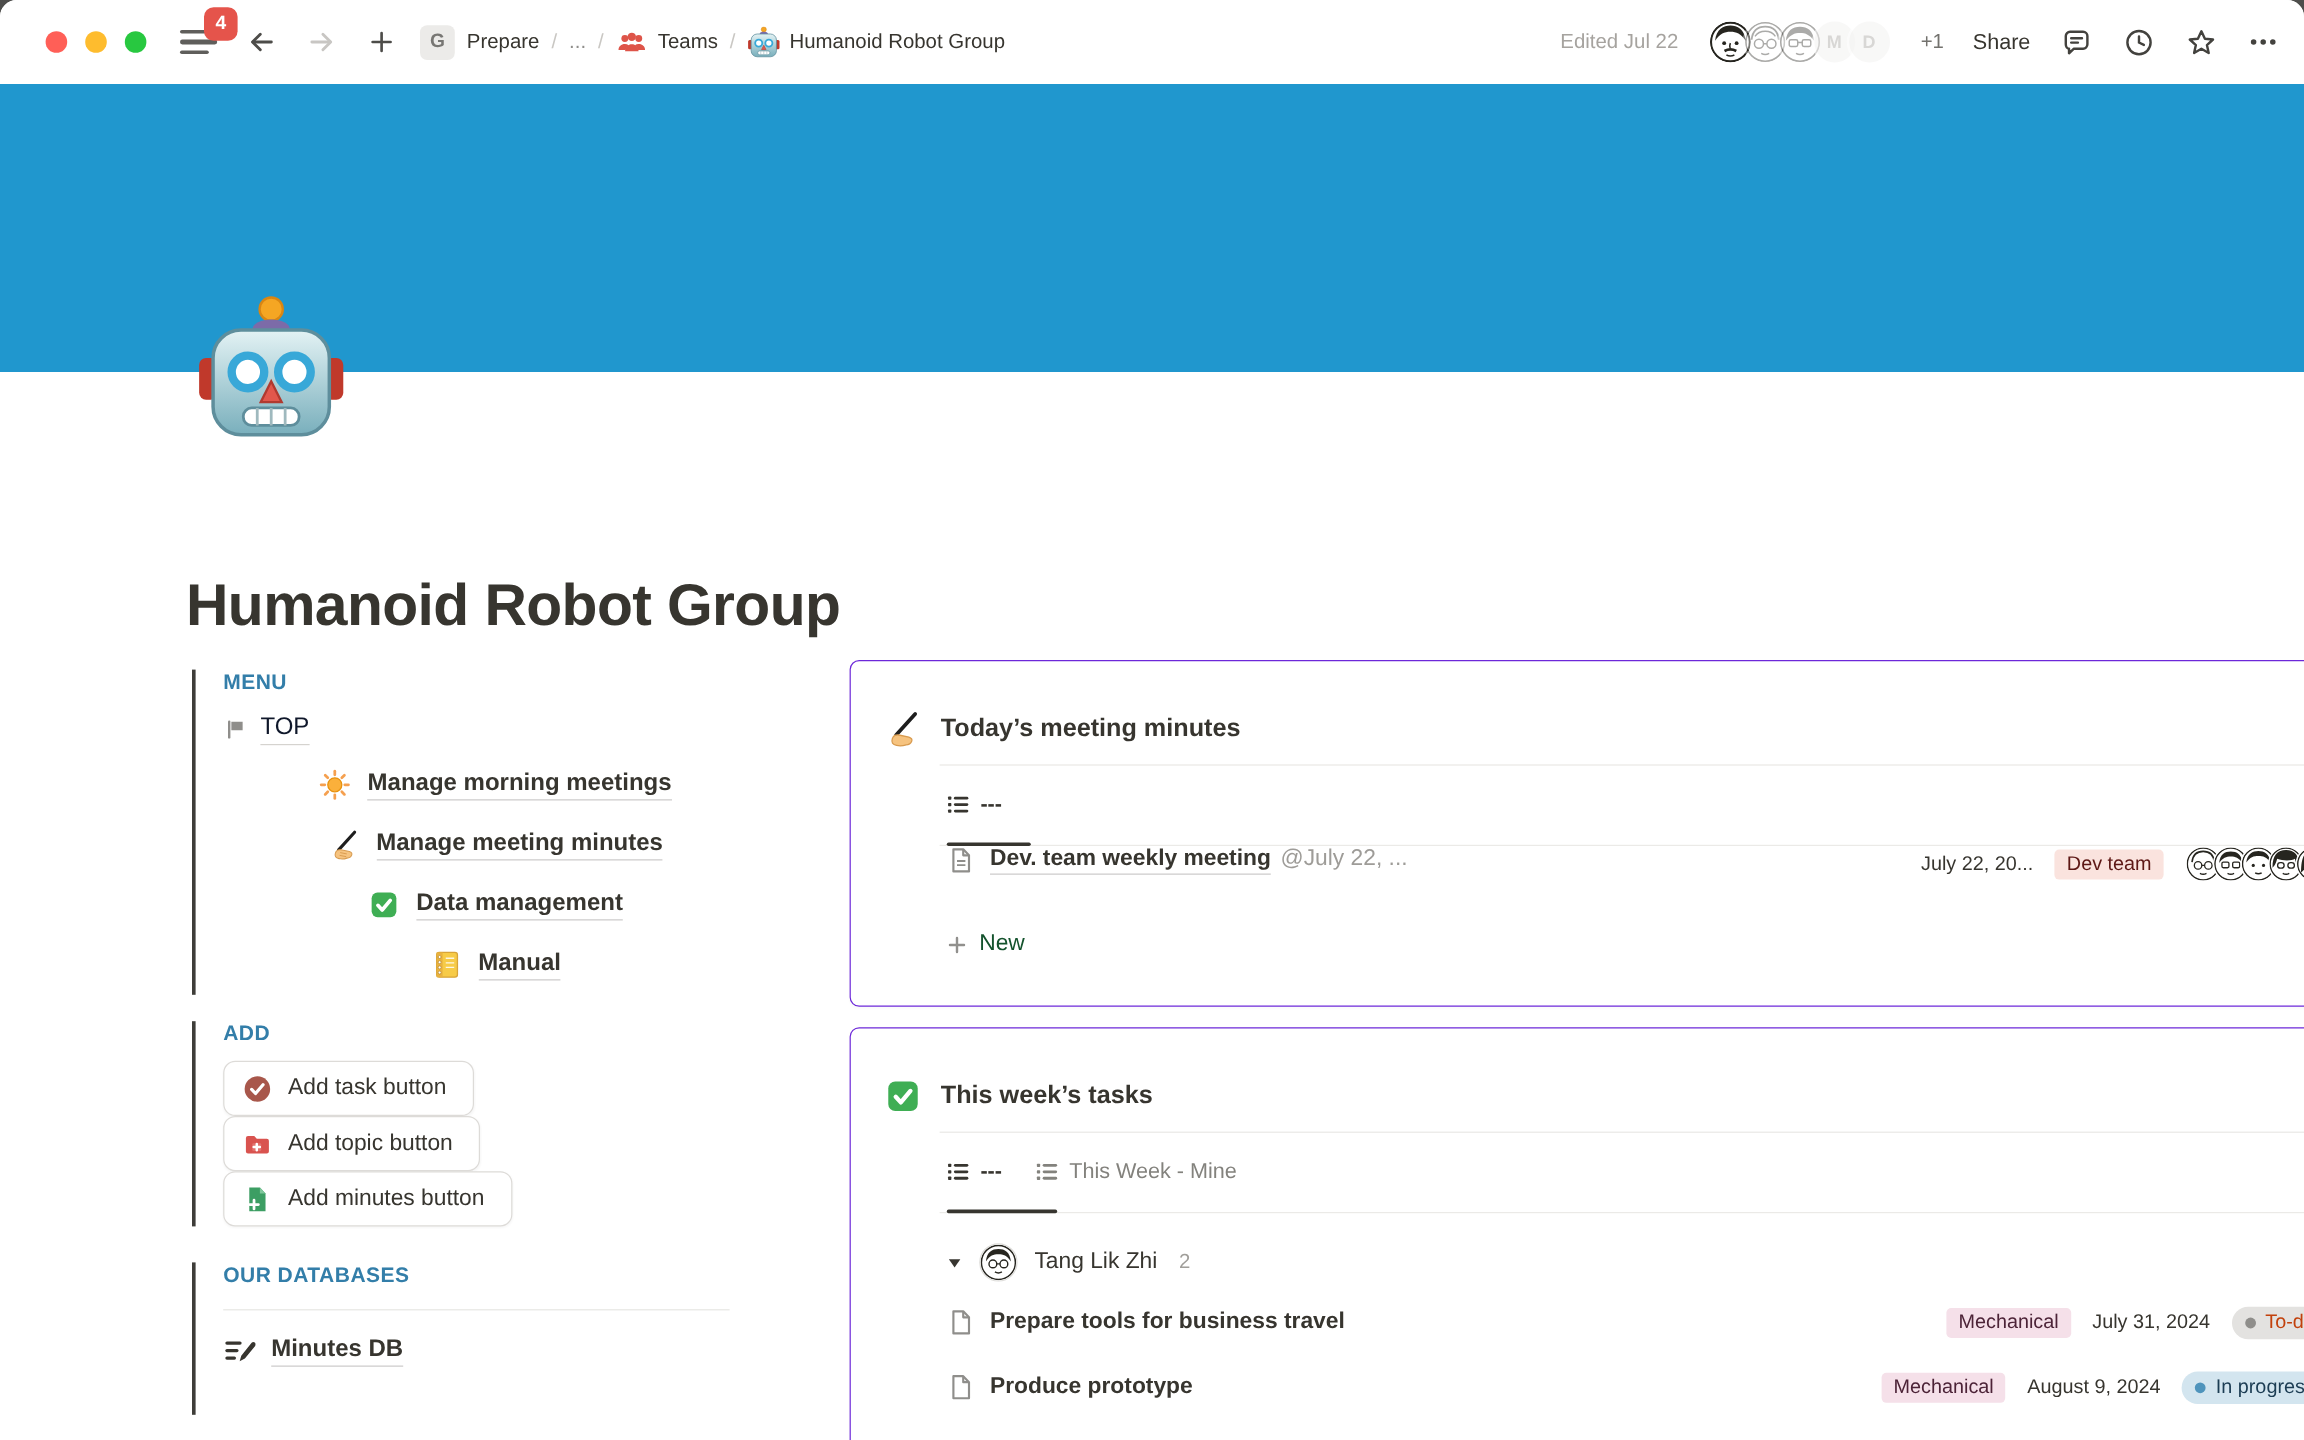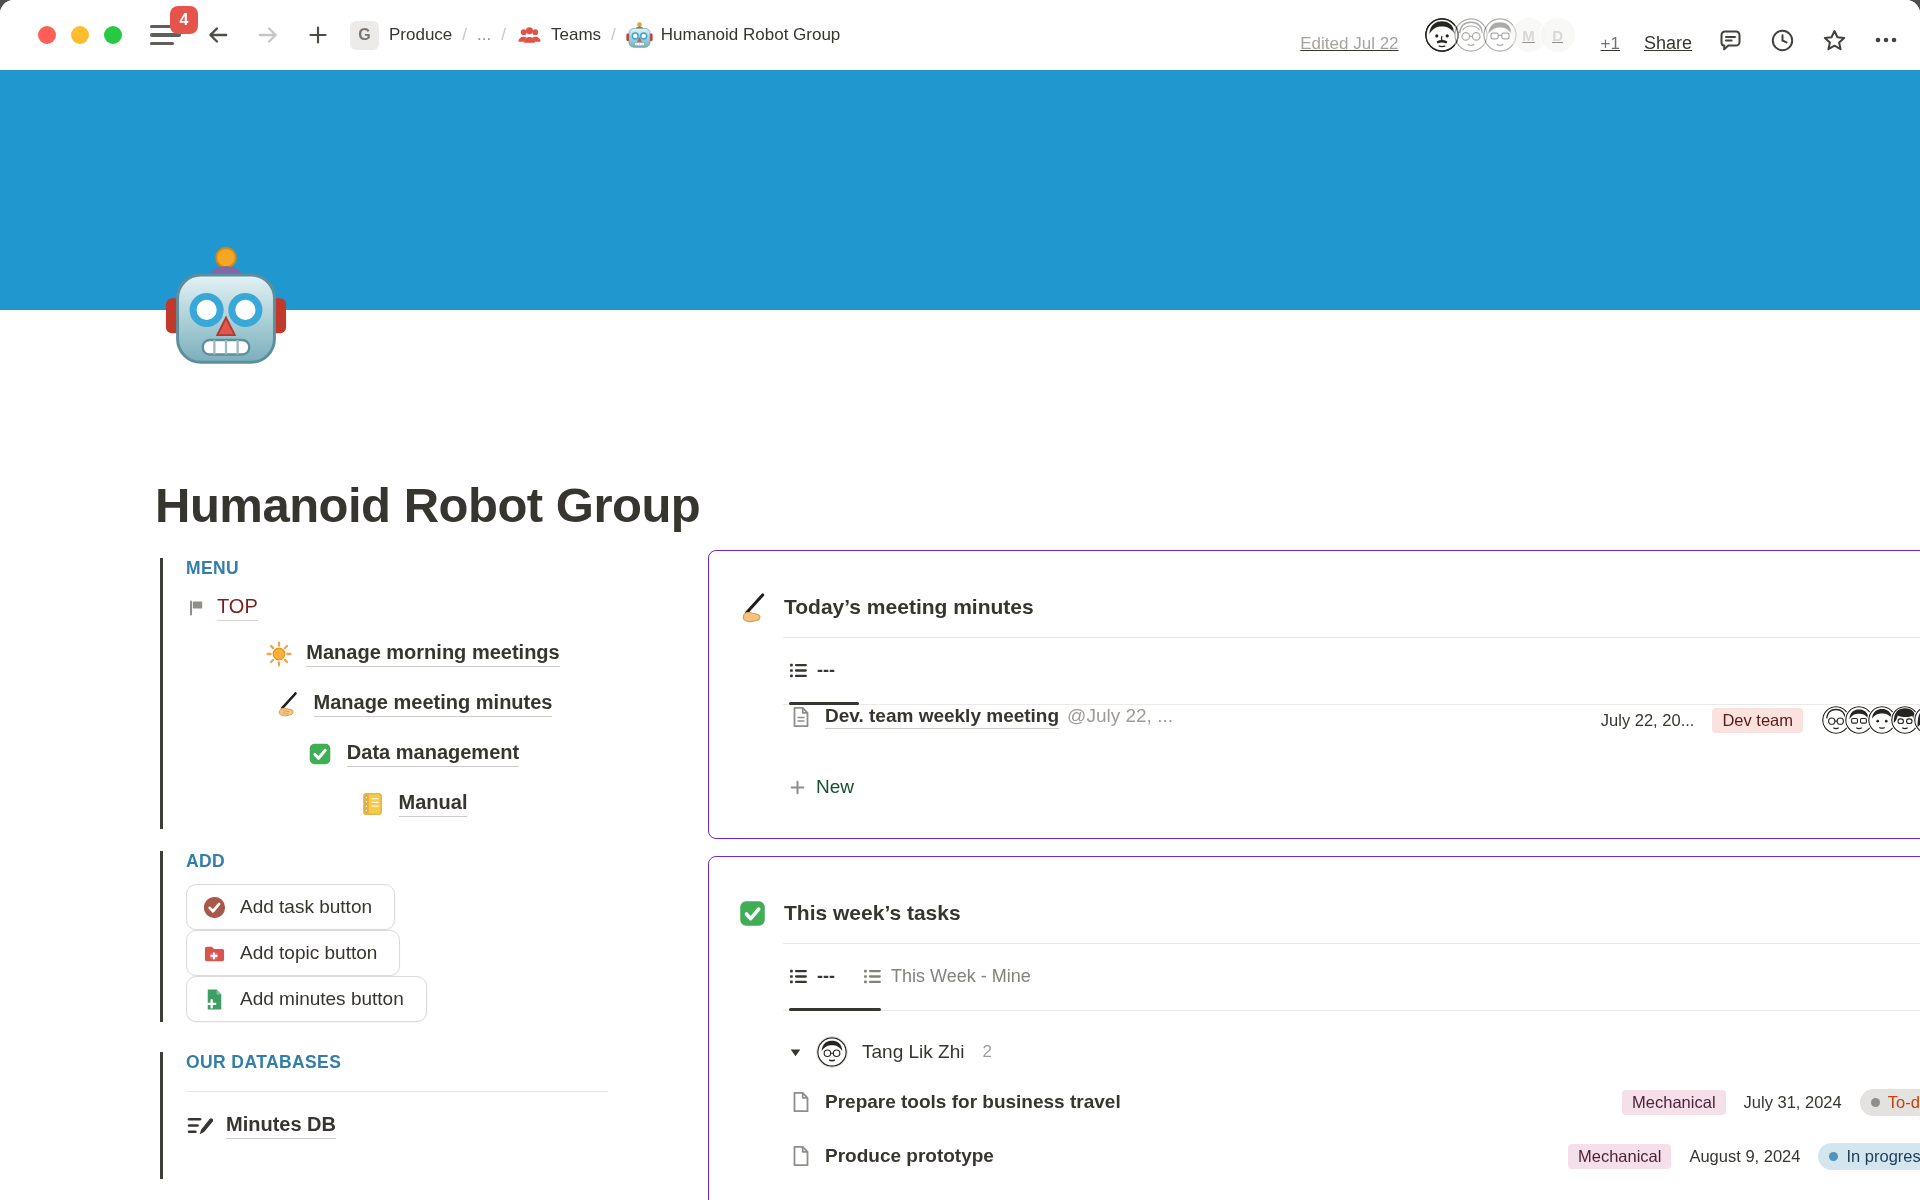--- a/index.html
+++ b/index.html
@@ -27,21 +27,21 @@
          background:var(--c-badge_red);color:#fff;font-size:16px;font-weight:700;
          display:flex;align-items:center;justify-content:center;}
   .navbtn{margin-left:22px;width:28px;height:28px;display:flex;align-items:center;justify-content:center;}
   .crumbs{display:flex;align-items:center;margin-left:18px;font-size:17px;white-space:nowrap;}
   .ws-badge{width:29px;height:29px;border-radius:6px;background:#ECEBE9;color:#787774;
             font-weight:700;font-size:16px;display:flex;align-items:center;justify-content:center;margin-right:10px;}
   .crumb{color:#37352F;cursor:default;}
   .crumb.dim{color:#8F8E8B;}
   .sep{color:#C9C7C3;margin:0 10px;}
   .crumb-item{display:flex;align-items:center;gap:8px;}
-  .tb-right{margin-left:auto;display:flex;align-items:flex-end;gap:24px;text-decoration:underline;}
+  .tb-right{margin-left:auto;display:flex;align-items:center;gap:24px;}
   .edited{color:#A6A39F;font-size:17px;}
   .avatars{display:flex;align-items:center;}
   .av{width:34px;height:34px;border-radius:50%;background:#fff;border:2px solid #fff;
       box-sizing:content-box;margin-left:-9px;overflow:hidden;}
   .av:first-child{margin-left:0;}
   .av.ring{box-shadow:0 0 0 1.6px #2B2A27 inset;}
   .av.faded{opacity:.38;}
   .av.letter{display:flex;align-items:center;justify-content:center;background:#F4F3F2;
              color:#B9B7B3;font-size:15px;font-weight:700;opacity:.55;}
   .plus-more{color:#73726E;font-size:17px;}
@@ -52,21 +52,21 @@
   .cover{position:absolute;top:70px;left:0;width:100%;height:240px;background:var(--c-cover);}
   .page-icon{position:absolute;left:164px;top:246px;width:124px;height:124px;z-index:4;}
   .page-title{position:absolute;left:155px;top:444px;font-size:49px;font-weight:700;
               letter-spacing:-0.5px;color:#37352F;}
 
   
   .leftcol{position:absolute;left:160px;top:556px;width:480px;}
   .block{border-left:3.5px solid #3E3D39;padding-left:23px;}
   .h-blue{color:var(--c-accent_blue_heading);font-size:17.5px;font-weight:700;letter-spacing:.4px;}
   .menu-block .h-blue{margin:2px 0 8px 0;}
-  .top-row{display:flex;align-items:center;gap:11px;height:42px;color:#7f1d1d;font-size:20px;}
+  .top-row{display:flex;align-items:center;gap:11px;height:42px;color:#0f172a;font-size:20px;}
   .top-row .lbl{border-bottom:1.5px solid #D5D3CF;padding-bottom:2px;}
   .menu-item{display:flex;align-items:center;gap:14px;height:50px;font-size:20px;font-weight:600;color:#37352F;justify-content:center;}
   .menu-item .lbl{border-bottom:1.5px solid rgba(55,53,47,.25);padding-bottom:2px;}
   .add-block{margin-top:22px;}
   .add-block .h-blue{margin:0 0 12px 0;}
   .add-btn{display:inline-flex;align-items:center;gap:13px;height:46px;padding:0 22px 0 15px;
            border:1px solid #DDDBD8;border-radius:10px;background:#fff;font-size:19px;color:#37352F;
            box-shadow:0 1px 2px rgba(0,0,0,.04);margin-bottom:14px;}
   .add-btn:last-child{margin-bottom:0;}
   .db-block{margin-top:30px;padding-bottom:40px;}
@@ -155,21 +155,21 @@
         </svg>
     </div>
     <div class="navbtn">
       <svg width="24" height="24" viewBox="0 0 24 24" fill="none" stroke="#4D4C49" stroke-width="2.2" stroke-linecap="round">
           <path d="M12 4.5v15M4.5 12h15"></path>
         </svg>
     </div>
 
     <div class="crumbs">
       <span class="ws-badge">G</span>
-      <span class="crumb">Produce</span>
+      <span class="crumb">Prepare</span>
       <span class="sep">/</span>
       <span class="crumb dim">...</span>
       <span class="sep">/</span>
       <span class="crumb-item">
         <svg width="27" height="27" viewBox="0 0 28 28" fill="#DE5449">
             <circle cx="8" cy="10.5" r="3"></circle>
             <circle cx="20" cy="10.5" r="3"></circle>
             <circle cx="14" cy="9" r="3.6"></circle>
             <path d="M2.5 20.5c0-3.2 2.4-5.3 5.5-5.3 1.3 0 2.4.35 3.3 1-1.5 1.1-2.4 2.6-2.6 4.3z"></path>
             <path d="M25.5 20.5c0-3.2-2.4-5.3-5.5-5.3-1.3 0-2.4.35-3.3 1 1.5 1.1 2.4 2.6 2.6 4.3z"></path>

